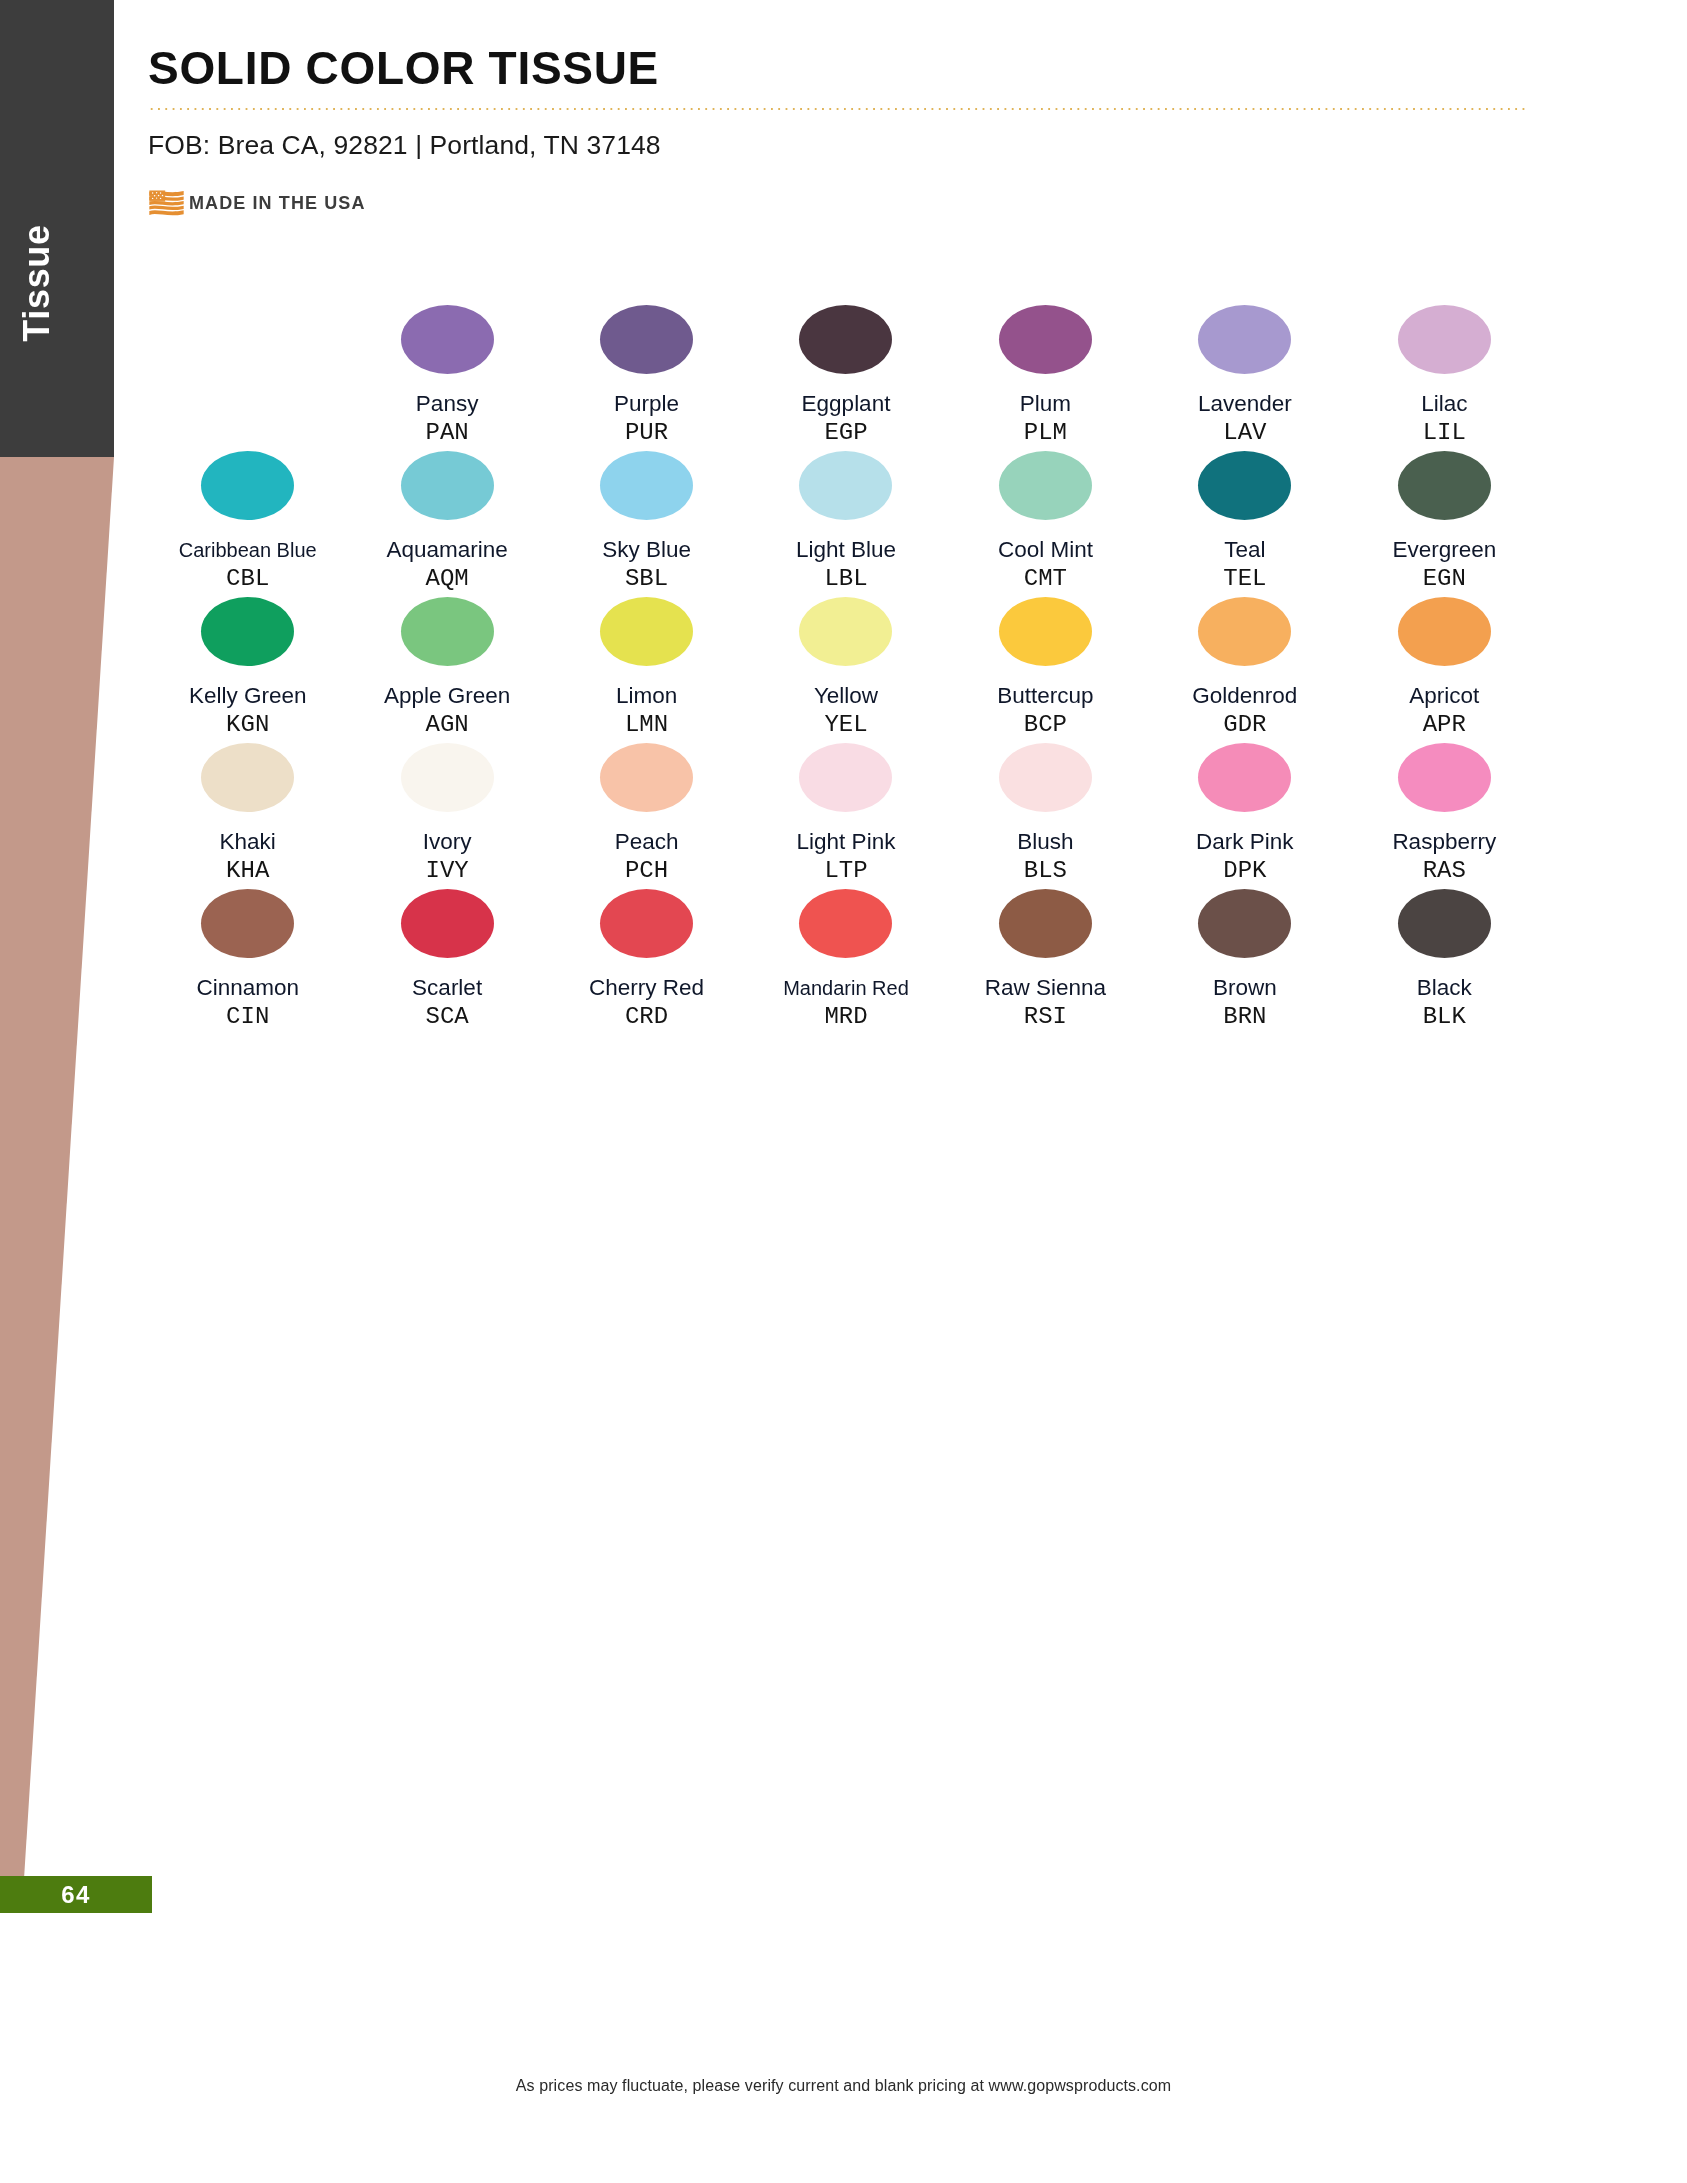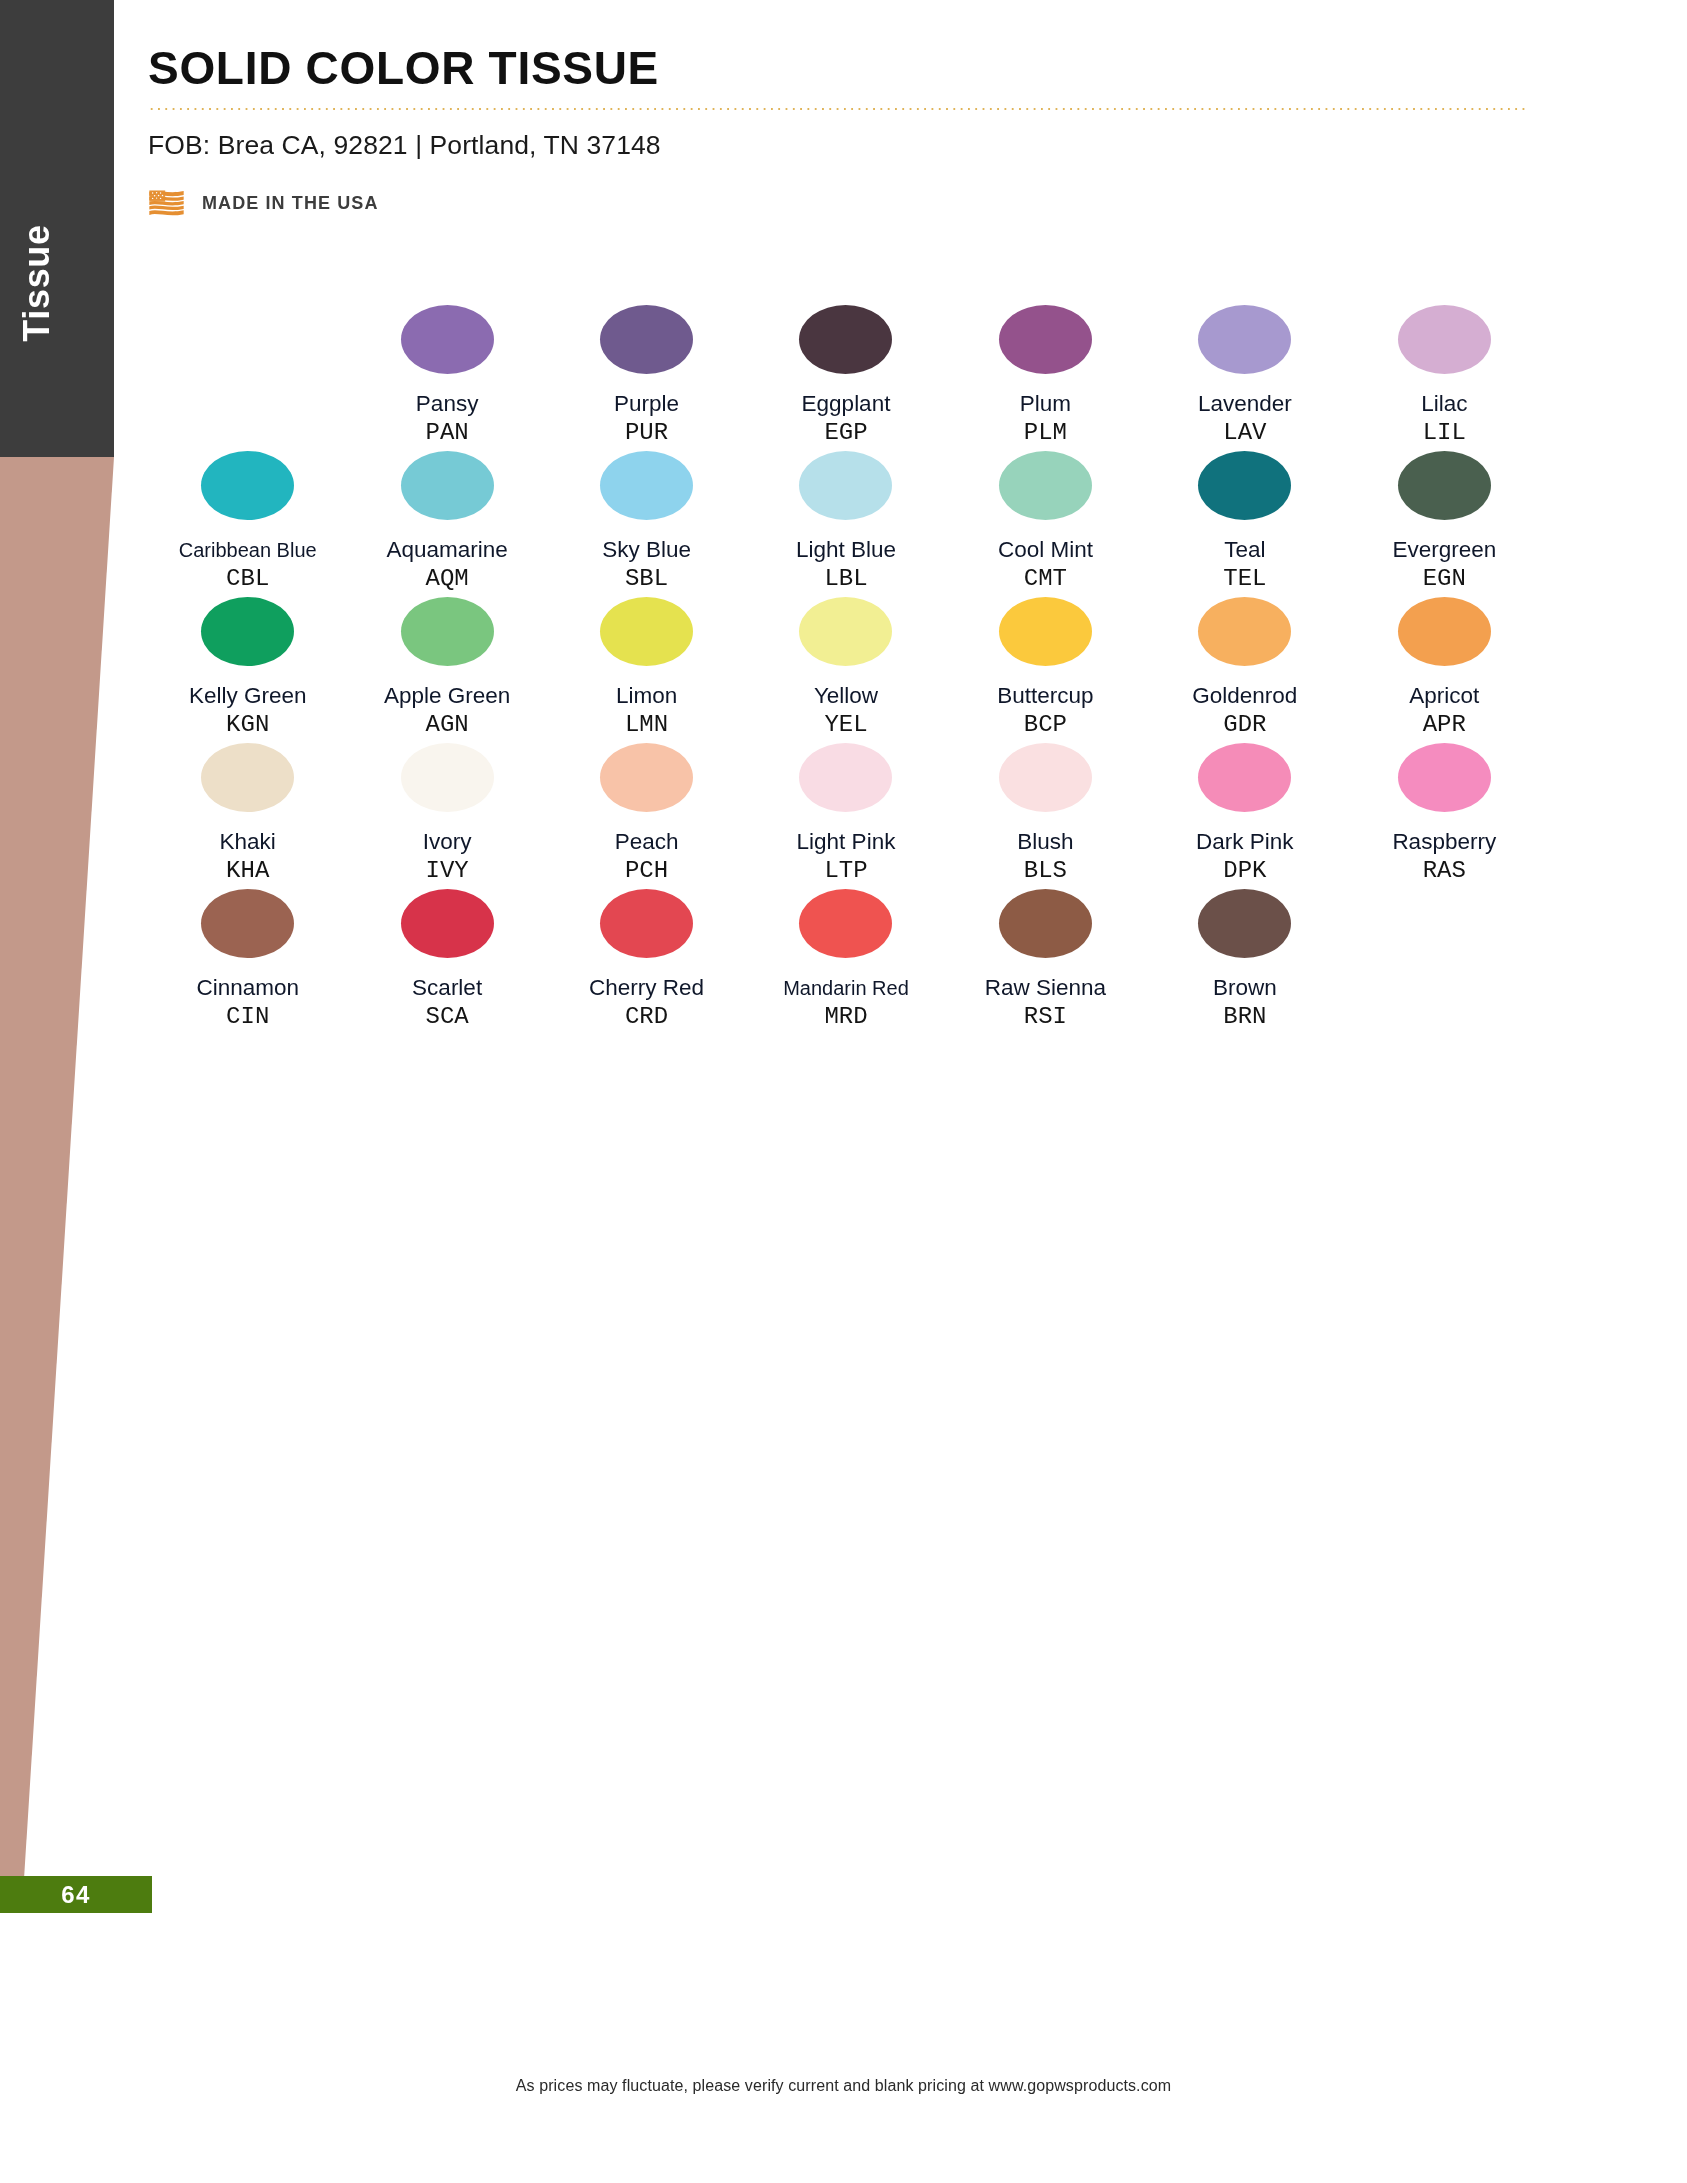--- a/index.html
+++ b/index.html
@@ -44,21 +44,21 @@
   #title-rule{
     margin-top:10.6px;height:2.6px;width:1379px;
     background-image:radial-gradient(circle, #e0b458 1.1px, rgba(0,0,0,0) 1.1px);
     background-size:7.3px 2.6px;background-repeat:repeat-x;
     background-position:left center;
   }
   #fob-line{
     margin-top:20px;
     font-size:26.5px;color:#1a1a1a;letter-spacing:0.1px;
   }
-  #usa-row{margin-top:28px;display:flex;align-items:center;gap:17px;}
+  #usa-row{margin-top:28px;display:flex;align-items:center;gap:4px;}
   #usa-flag{width:37px;height:28px;display:block;}
   #usa-label{
     font-size:18px;font-weight:bold;letter-spacing:1.1px;color:#3d3d3d;
   }
 
   
   #swatch-grid{
     position:absolute;left:148px;top:301px;
     width:1396px;
     display:grid;
@@ -303,17 +303,22 @@
     <div class="swatch-cell">
       <div class="swatch-dot" style="background: rgb(141, 91, 69);"></div>
       <div class="swatch-name">Raw Sienna</div>
       <div class="swatch-code">RSI</div>
     </div>
     <div class="swatch-cell">
       <div class="swatch-dot" style="background: rgb(107, 80, 73);"></div>
       <div class="swatch-name">Brown</div>
       <div class="swatch-code">BRN</div>
     </div>
+    <div class="swatch-cell">
+      <div class="swatch-dot" style="background: rgb(75, 68, 66);"></div>
+      <div class="swatch-name">Black</div>
+      <div class="swatch-code">BLK</div>
+    </div>
   </div>
 
 <div id="page-number-box">64</div>
 <div id="footer-note">As prices may fluctuate, please verify current and blank pricing at www.gopwsproducts.com</div>
 
 
 </body></html>

